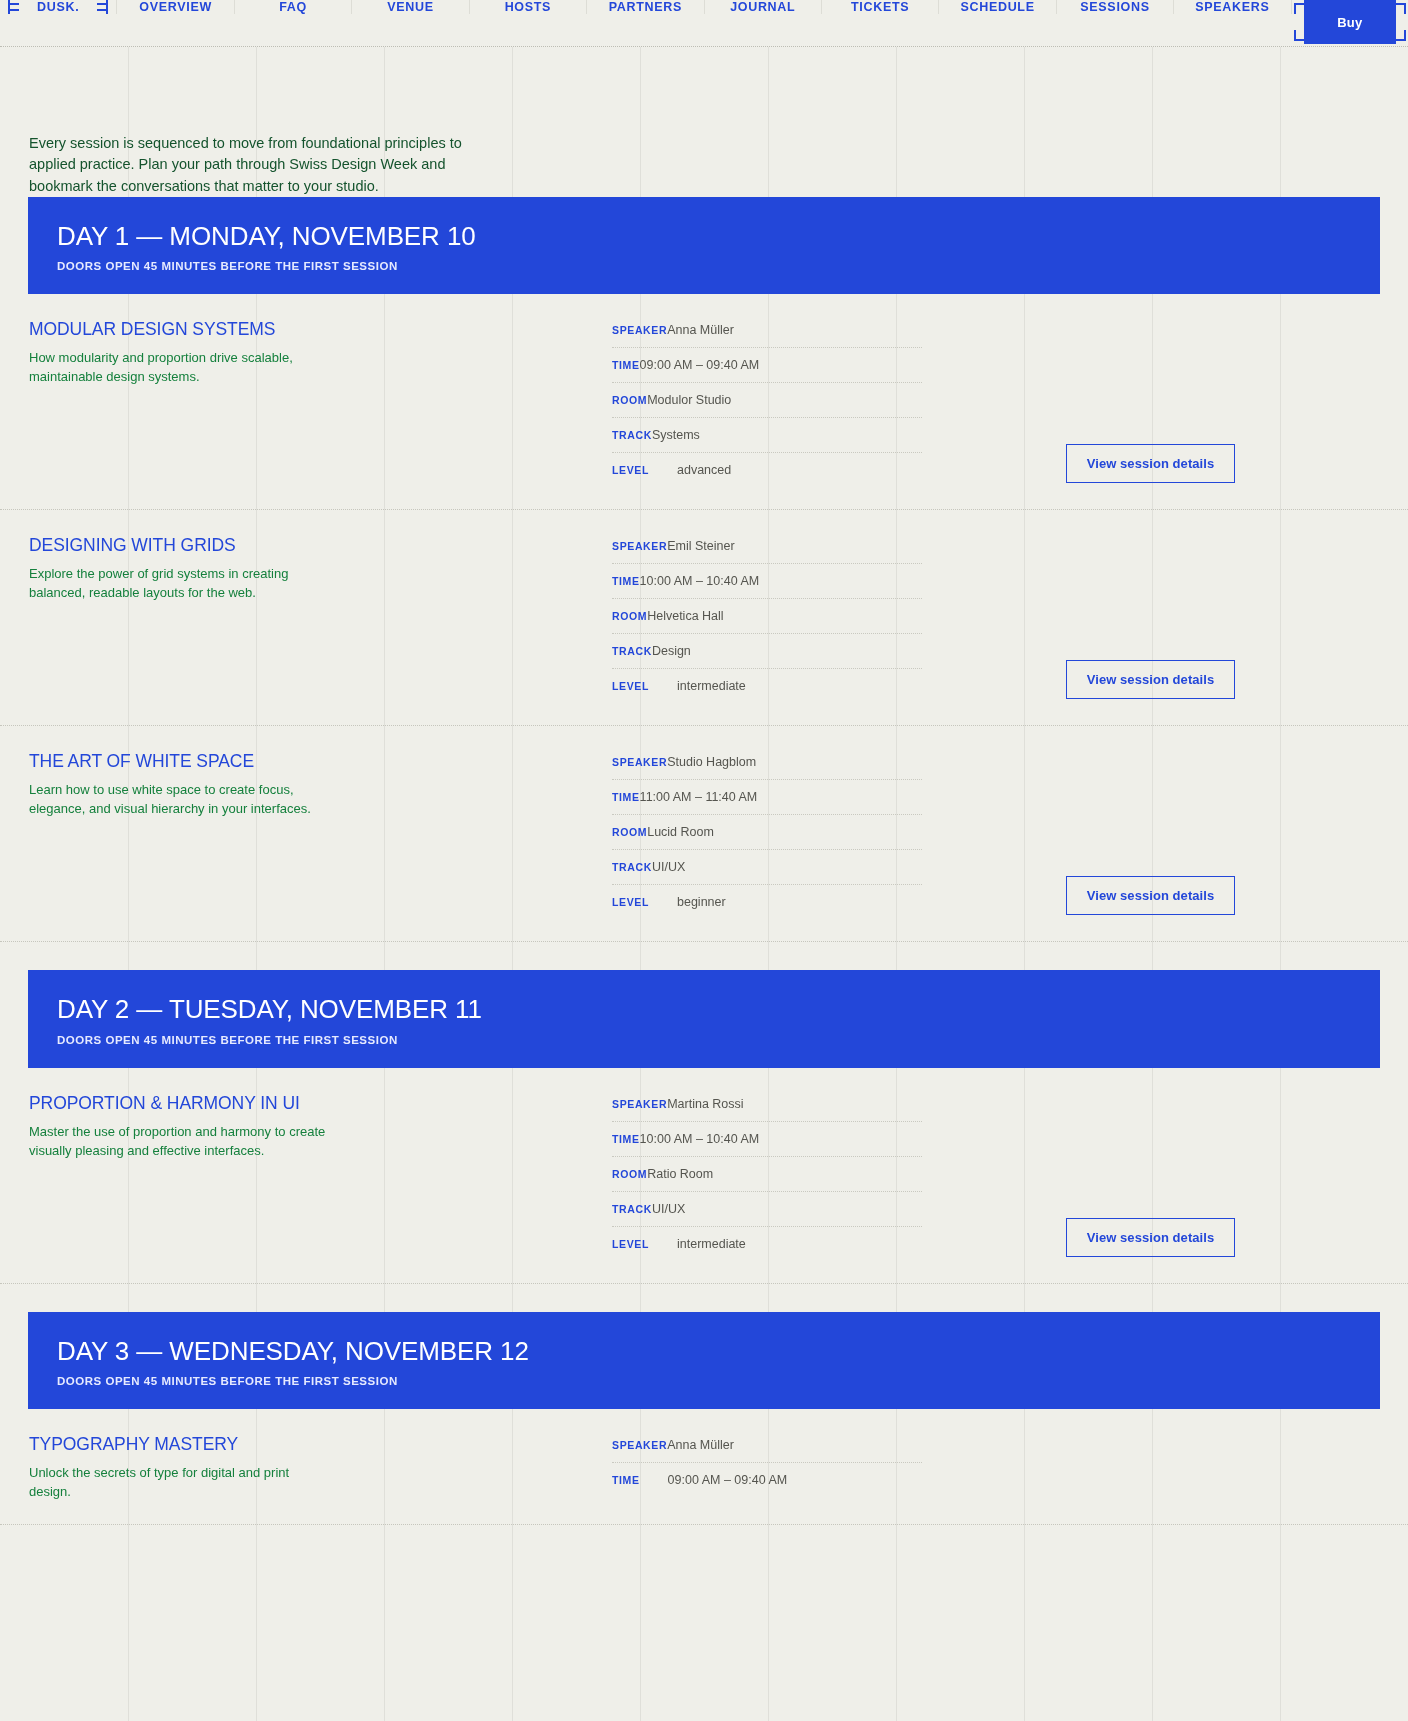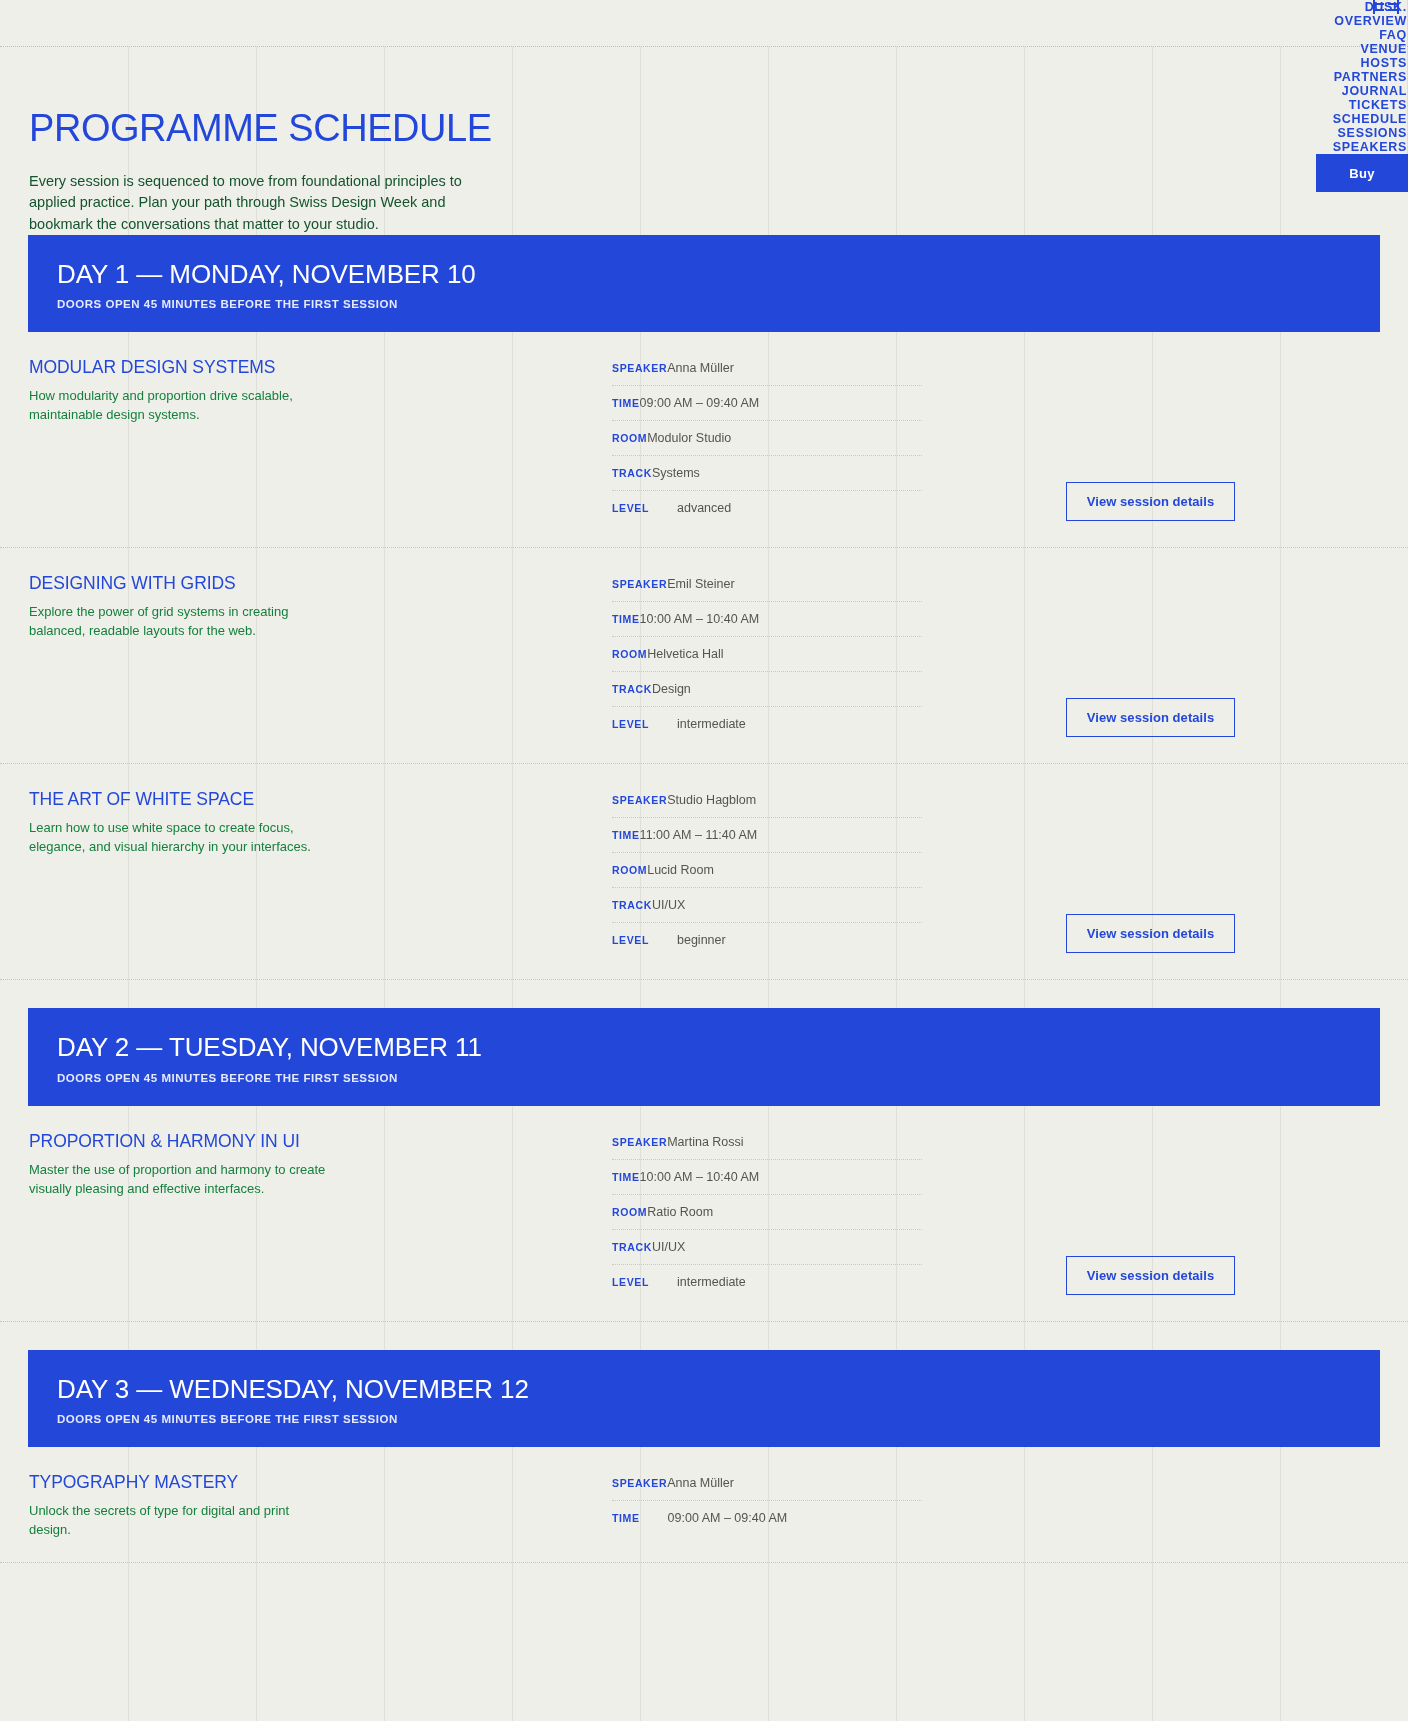--- a/index.html
+++ b/index.html
@@ -33,24 +33,23 @@
     width: 1px;
     background: rgba(150,150,140,0.17);
   }
 
   
   #topnav {
     position: relative;
     z-index: 3;
     height: 47px;
     display: flex;
-    align-items: flex-end;
+    align-items: flex-start;
     border-bottom: 1px dotted #bdbdb4;
     background: #efefe9;
-    flex-direction: column;
   }
   .nav-cell {
     flex: 1 1 0;
     display: flex;
     align-items: center;
     justify-content: center;
     border-right: 1px solid rgba(150,150,140,0.20);
     position: relative;
   }
   .nav-cell:last-child { border-right: none; }
@@ -84,21 +83,21 @@
   #buy-button {
     background: #2347d9;
     color: #ffffff;
     border: none;
     font-family: "Liberation Sans", sans-serif;
     font-size: 13px;
     font-weight: 700;
     letter-spacing: 0.02em;
     padding: 8px;
     width: 92px;
-    height: 38px;
+    height: 44px;
     cursor: pointer;
   }
 
   
   #page {
     position: relative;
     z-index: 2;
     padding: 0;
   }
 
@@ -284,21 +283,20 @@
       <span class="brk tl"></span>
       <span class="brk tr"></span>
       <span class="brk bl"></span>
       <span class="brk br"></span>
     </div>
   </nav>
 
 <div id="page">
 
   <section id="intro">
-    <h1 id="page-title">PROGRAMME SCHEDULE</h1>
     <p id="intro-text">Every session is sequenced to move from foundational principles to applied practice. Plan your path through Swiss Design Week and bookmark the conversations that matter to your studio.</p>
   </section>
 
   <div id="days-container">
       <div class="day-banner">
         <div class="day-title">DAY 1 — MONDAY, NOVEMBER 10</div>
         <div class="day-sub">DOORS OPEN 45 MINUTES BEFORE THE FIRST SESSION</div>
       </div>
       <div class="session">
         <div class="session-left">

